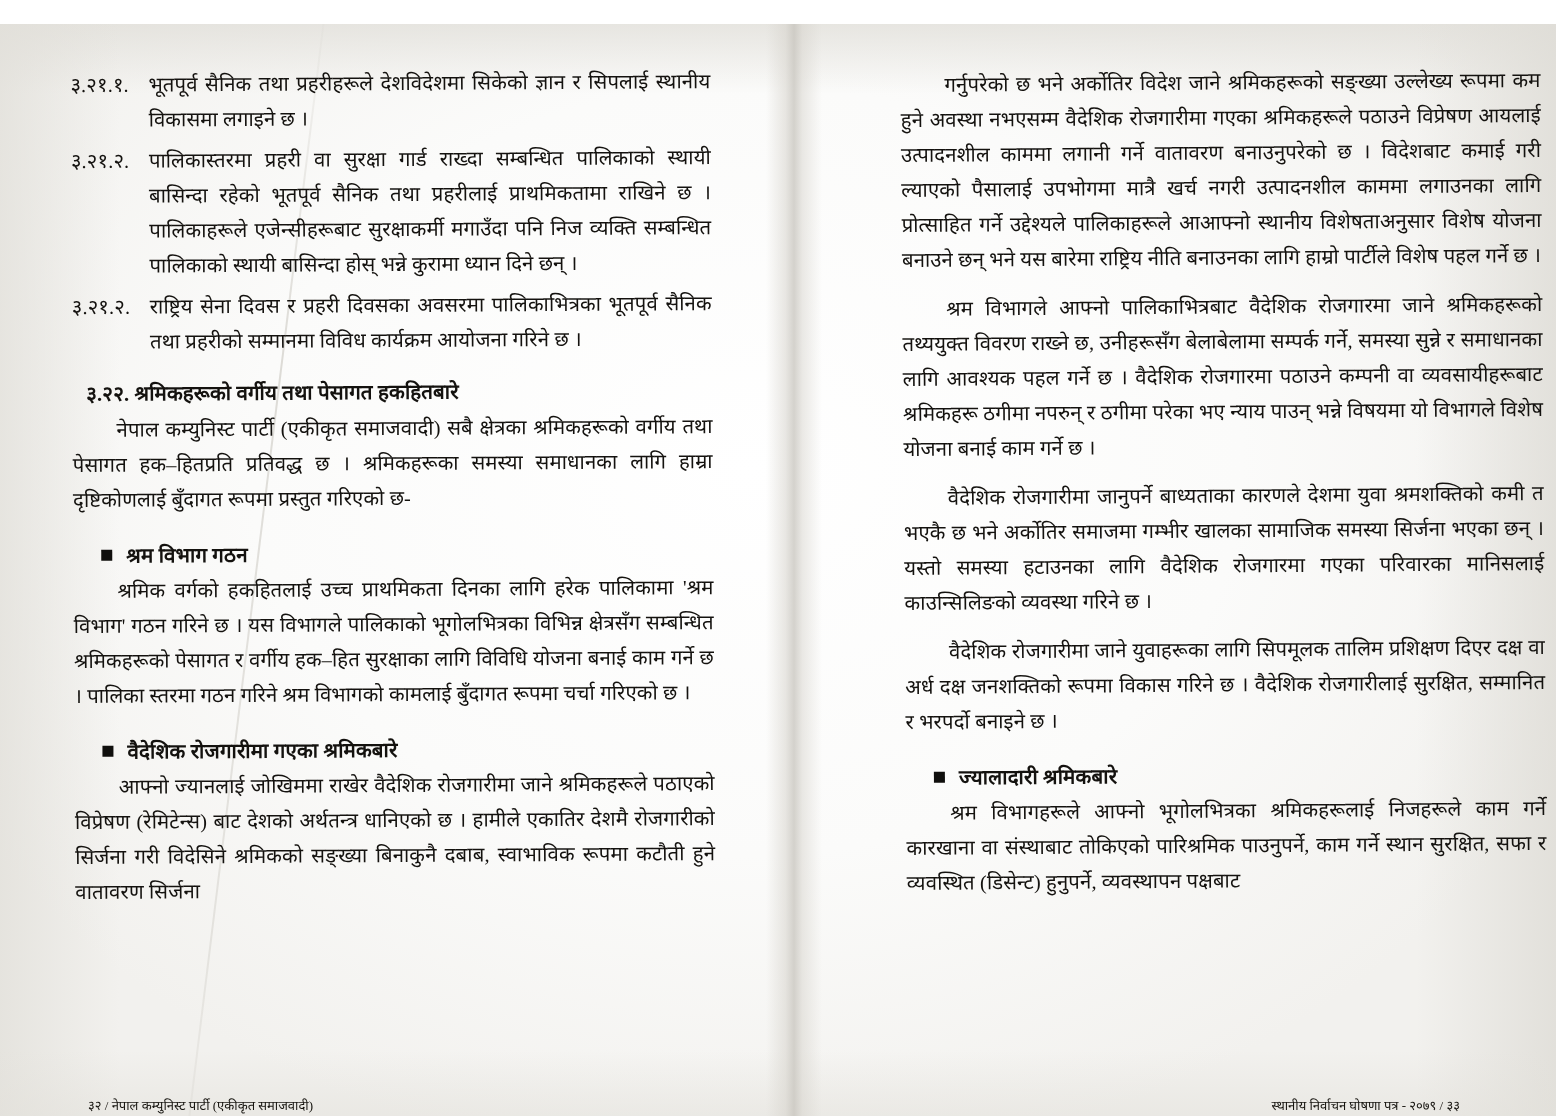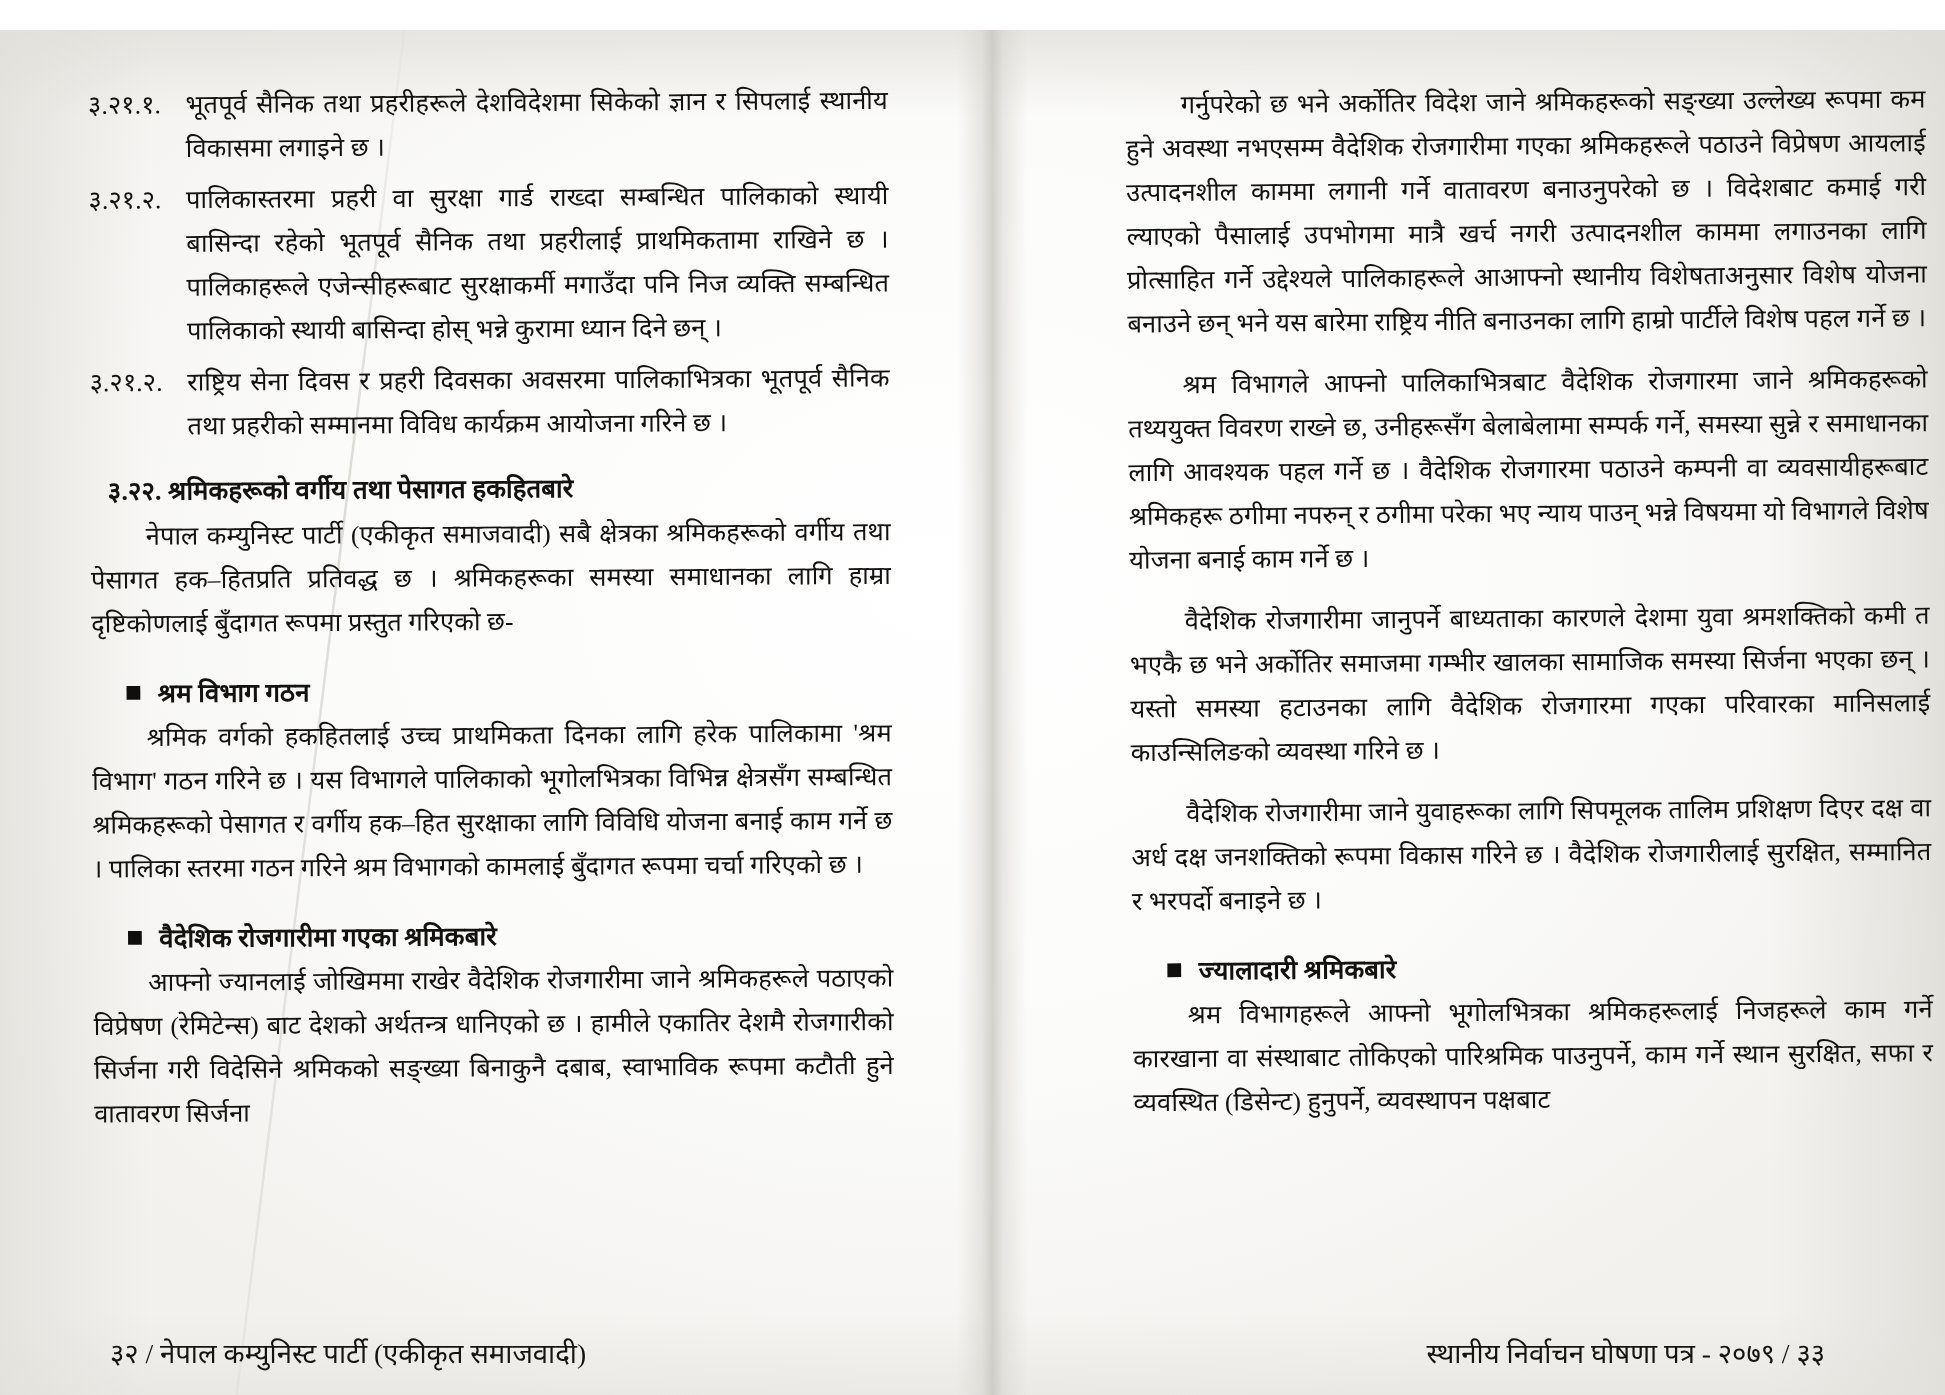--- a/index.html
+++ b/index.html
@@ -139,22 +139,22 @@
   .para {
     margin: 0 0 2px 0;
     text-indent: 44px;
     text-align: justify;
   }
   .para.gap   { margin-bottom: 14px; }
 
   
   .footer {
     position: absolute;
-    bottom: 44px;
-    font-size: 22px;
+    bottom: 26px;
+    font-size: 13px;
     color: #16140f;
     white-space: nowrap;
   }
   .footer-left  { left: 88px; }
   .footer-right { right: 96px; font-family: Liberation Serif, serif; }
 
   
   .skew-left  { transform: rotate(-0.35deg); transform-origin: top left; }
   .skew-right { transform: rotate(-0.45deg); transform-origin: top left; }
 </style>

